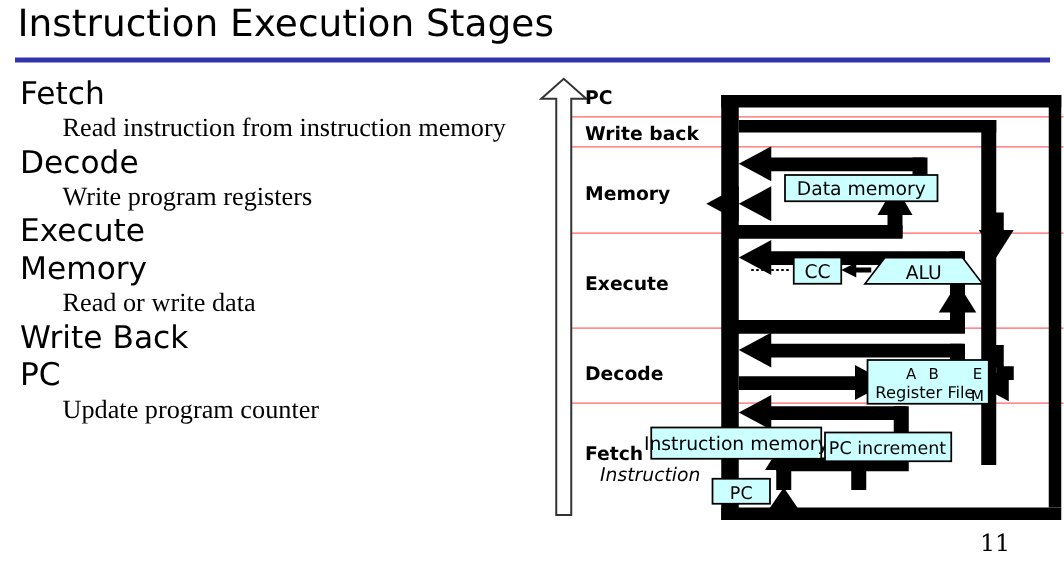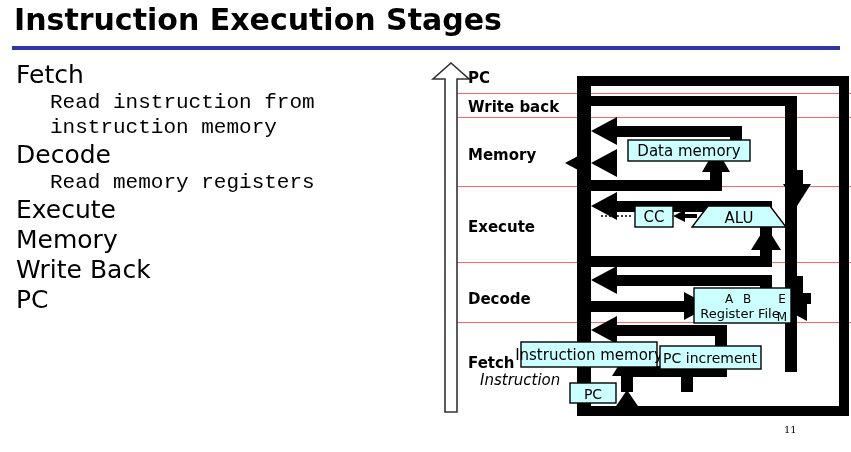--- a/index.html
+++ b/index.html
@@ -16,21 +16,21 @@
     color: #000000;
   }
 
   
   #slide-title {
     position: absolute;
     left: 14px;
     top: 2px;
     font-family: "DejaVu Sans", sans-serif;
     font-size: 30px;
-    font-weight: bold;
+    font-weight: normal;
     letter-spacing: 0px;
     color: #000000;
     white-space: nowrap;
   }
   #title-rule {
     position: absolute;
     left: 12px;
     top: 46px;
     width: 828px;
     height: 4px;
@@ -45,35 +45,35 @@
     width: 420px;
   }
   .lvl1 {
     font-family: "DejaVu Sans", sans-serif;
     font-size: 25px;
     line-height: 30px;
     color: #000000;
     white-space: nowrap;
   }
   .lvl2 {
-    font-family: Liberation Mono, monospace;
+    font-family: Liberation Serif, serif;
     font-size: 21px;
     line-height: 25px;
     color: #000000;
     padding-left: 34px;
     max-width: 390px;
   }
 
   
   #page-number {
     position: absolute;
     left: 784px;
     top: 424px;
     font-family: "DejaVu Serif", serif;
-    font-size: 10px;
+    font-size: 19px;
     color: #000000;
   }
 
   
   #diagram {
     position: absolute;
     left: 425px;
     top: 60px;
     width: 426px;
     height: 372px;
@@ -83,25 +83,27 @@
 </head>
 <body>
 
 <div id="slide-title">Instruction Execution Stages</div>
 <div id="title-rule"></div>
 
 <div id="bullet-column">
   <div class="lvl1">Fetch</div>
   <div class="lvl2">Read instruction from instruction memory</div>
   <div class="lvl1">Decode</div>
-  <div class="lvl2">Read memory registers</div>
+  <div class="lvl2">Write program registers</div>
   <div class="lvl1">Execute</div>
   <div class="lvl1">Memory</div>
+  <div class="lvl2">Read or write data</div>
   <div class="lvl1">Write Back</div>
   <div class="lvl1">PC</div>
+  <div class="lvl2">Update program counter</div>
 </div>
 
 <div id="page-number">11</div>
 
 <div id="diagram">
 <svg width="426" height="372" viewBox="0 0 426 372" xmlns="http://www.w3.org/2000/svg">
 
   <g stroke="#ff6666" stroke-width="1">
     <line x1="22" y1="33.5" x2="426" y2="33.5"></line>
     <line x1="22" y1="57.5" x2="426" y2="57.5"></line>

